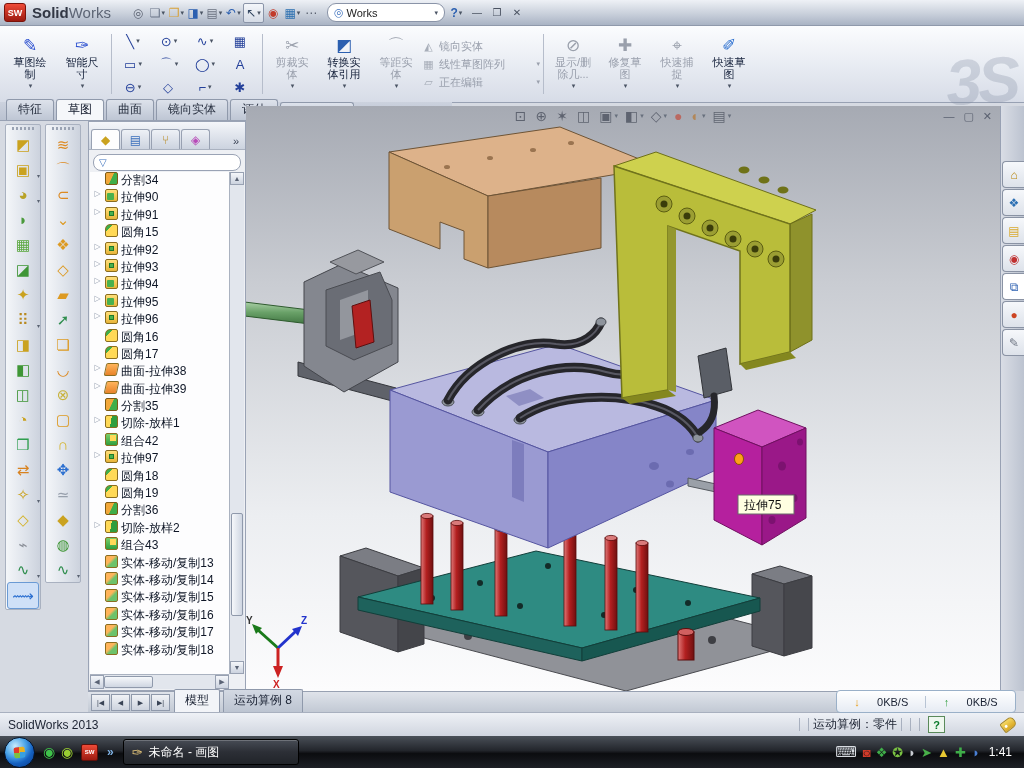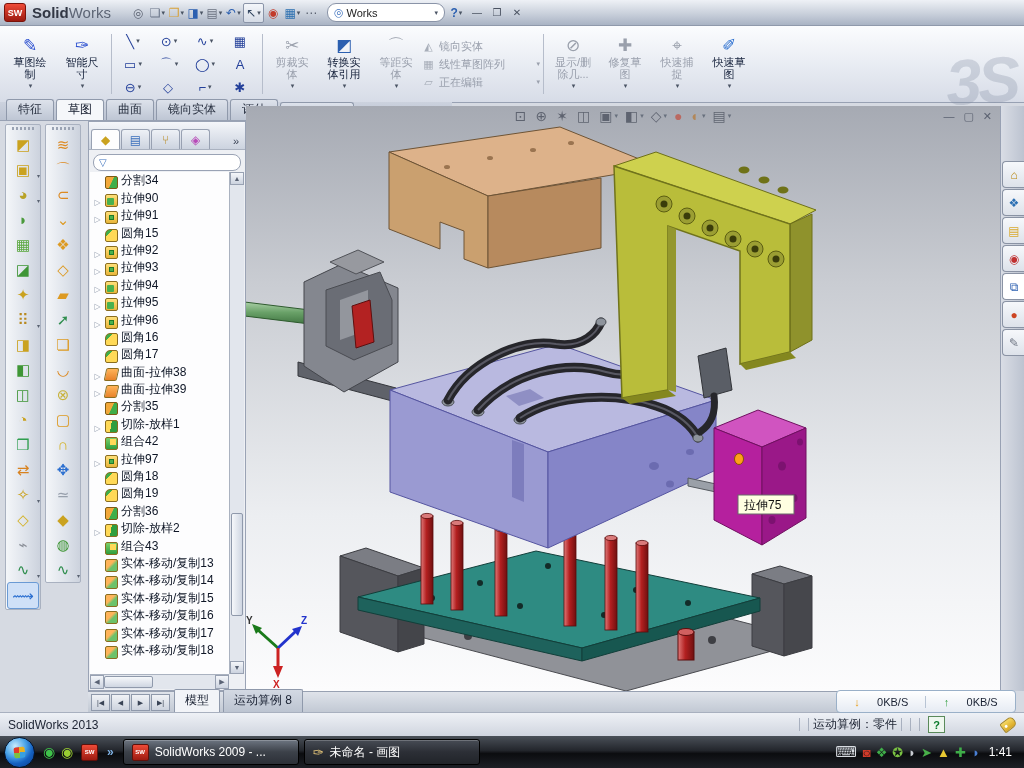--- a/index.html
+++ b/index.html
@@ -55,21 +55,21 @@
   #treetabs{height:25px;display:flex;align-items:flex-end;gap:1px;padding:2px 2px 0;background:linear-gradient(#f4f6fa,#ccd3df);
     border-bottom:1px solid #aab2c0;}
   .ftab{width:27px;height:19px;border:1px solid #98a1b2;border-bottom:none;border-radius:3px 3px 0 0;
     background:linear-gradient(#eef1f6,#ccd3df);display:flex;align-items:center;justify-content:center;font-size:12px;}
   .ftab.active{background:#fdfdfe;}
   .fchev{margin-left:auto;font-size:11px;color:#3a4456;padding:0 4px 2px;}
   #filterrow{height:21px;display:flex;align-items:center;padding:2px 4px;}
   #filterbox{flex:1;height:15px;background:#fff;border:1px solid #9aa3b5;border-radius:8px;display:flex;
     align-items:center;padding:0 5px;font-size:10px;color:#3a6fbc;}
   #treelist{position:absolute;top:50px;bottom:16px;left:1px;right:16px;background:#fdfdfe;overflow:hidden;}
-  .trow{height:17.4px;display:flex;align-items:flex-end;gap:3px;font-size:12px;color:#0e1626;
+  .trow{height:17.4px;display:flex;align-items:flex-start;gap:3px;font-size:12px;color:#0e1626;
     padding-left:3px;white-space:nowrap;overflow:hidden;}
   .exp{width:9px;font-size:8px;color:#9aa3b3;text-align:center;flex:none;}
   .ti{width:13px;height:13px;border-radius:2px;border:1px solid #8a6d1f;flex:none;position:relative;box-sizing:border-box;}
   .i-split{background:linear-gradient(115deg,#f2a83a 48%,#3fae49 52%);border-color:#7c5a14;}
   .i-ext{background:linear-gradient(#ffe07a,#e8b53a);}
   .i-ext::after{content:"";position:absolute;inset:3px;background:#49b14f;border:1px solid #1f7a2a;}
   .i-extg{background:linear-gradient(#ffe07a,#e8b53a);}
   .i-extg::after{content:"";position:absolute;left:1px;bottom:1px;width:7px;height:7px;background:#49b14f;border-radius:1px;}
   .i-fil{background:linear-gradient(135deg,#3fae49 30%,#ffd957 30%);border-radius:5px 2px 2px 2px;}
   .i-surf{background:linear-gradient(#ffb45a,#e8832a);transform:skewX(-12deg);}
@@ -1014,24 +1014,20 @@
   <div id="orb">
       <div id="orbflag"></div>
     </div>
   <span style="display:flex;align-items:center">
 
   <span class="ql" style="color: rgb(63, 194, 74);">◉</span>
       <span class="ql" style="color: rgb(154, 205, 50);">◉</span>
     </span>
   <span class="swcube">SW</span>
   <span class="chev">»</span>
-  <span class="taskbtn active">
-    <span class="swcube">SW</span>
-    <span>SolidWorks 2009 - ...</span>
-  </span>
   <span class="taskbtn">
     <span class="paintic">✑</span>
     <span>未命名 - 画图</span>
   </span>
   <div id="tray">
     <span style="color:#d8dce2;font-size:15px">⌨</span>
     <span style="display:flex;gap:5px">
 
     <span style="color: rgb(210, 59, 42);">◙</span>
         <span style="color: rgb(63, 174, 73);">❖</span>

